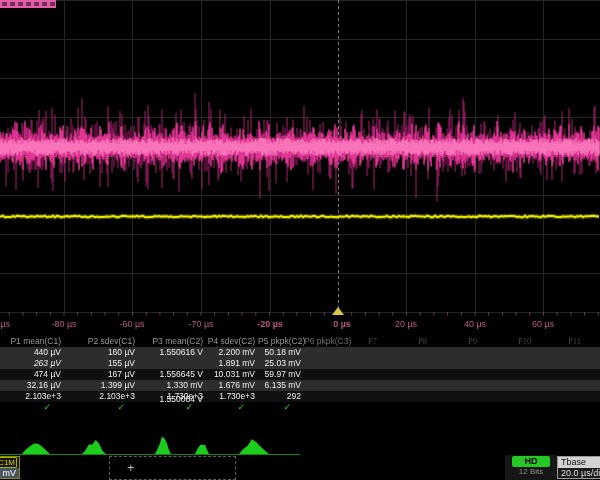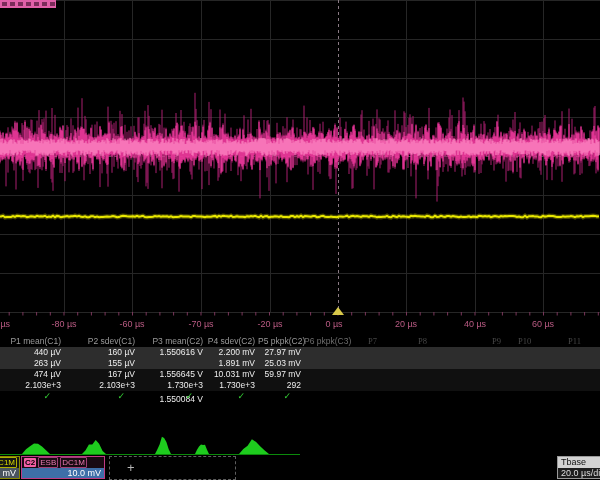--- a/index.html
+++ b/index.html
@@ -131,73 +131,86 @@
         <rect x="50" y="2" width="5" height="4" fill="rgba(40,0,25,0.55)"></rect>
       </g>
       <path points="" d="M332,315 L344,315 L338,307 Z" fill="#d8c84a"></path>
     </svg>
 
   <div class="axisrow" id="axisrow">
       <div class="tick" style="left: -27px;">-100 µs</div>
       <div class="tick" style="left: 42px;">-80 µs</div>
       <div class="tick" style="left: 110px;">-60 µs</div>
       <div class="tick" style="left: 179px;">-70 µs</div>
-      <div class="tick" style="left: 248px;">-20 µs</div>
-      <div class="tick" style="left: 312px;">0 µs</div>
+      <div class="tick" style="left: 248px; font-weight: bold;">-20 µs</div>
+      <div class="tick" style="left: 320px; font-weight: bold;">0 µs</div>
       <div class="tick" style="left: 384px;">20 µs</div>
       <div class="tick" style="left: 453px;">40 µs</div>
       <div class="tick" style="left: 521px;">60 µs</div>
     </div>
 
   <div class="mtable" id="mtable">
       <div class="mrow ">
         <div class="mcell mhdr" style="width: 64px; text-align: right;">P1 mean(C1)</div>
         <div class="mcell mhdr" style="width: 74px; text-align: right;">P2 sdev(C1)</div>
         <div class="mcell mhdr" style="width: 68px; text-align: right;">P3 mean(C2)</div>
         <div class="mcell mhdr" style="width: 52px; text-align: right;">P4 sdev(C2)</div>
         <div class="mcell mhdr" style="width: 46px; text-align: right;">P5 pkpk(C2)</div>
         <div class="mcell mhdr-p6" style="width: 50px; text-align: right;">P6 pkpk(C3)</div>
         <div class="mcell mhdr-dim" style="width: 50px; text-align: left; padding-left: 14px;">P7</div>
         <div class="mcell mhdr-dim" style="width: 50px; text-align: left; padding-left: 14px;">P8</div>
-        <div class="mcell mhdr-dim" style="width: 50px; text-align: right; padding-left: 14px;">P9</div>
+        <div class="mcell mhdr-dim" style="width: 50px; text-align: left; padding-left: 14px;">P9</div>
         <div class="mcell mhdr-dim" style="width: 50px; text-align: left; padding-left: 14px;">P10</div>
         <div class="mcell mhdr-dim" style="width: 50px; text-align: left; padding-left: 14px;">P11</div>
       </div>
       <div class="mrow stripe-a">
         <div class="mcell" style="width: 64px;">440 µV</div>
         <div class="mcell" style="width: 74px;">160 µV</div>
         <div class="mcell" style="width: 68px;">1.550616 V</div>
         <div class="mcell" style="width: 52px;">2.200 mV</div>
-        <div class="mcell" style="width: 46px;">27.97 mV</div>
+        <div class="mcell" style="width: 46px;">50.18 mV</div>
         <div class="mcell" style="width: 50px;"></div>
         <div class="mcell" style="width: 50px;"></div>
         <div class="mcell" style="width: 50px;"></div>
         <div class="mcell" style="width: 50px;"></div>
         <div class="mcell" style="width: 50px;"></div>
         <div class="mcell" style="width: 50px;"></div>
       </div>
       <div class="mrow stripe-a">
-        <div class="mcell" style="width: 64px;">263 µV</div>
+        <div class="mcell" style="width: 64px; font-style: italic;">263 µV</div>
         <div class="mcell" style="width: 74px;">155 µV</div>
         <div class="mcell" style="width: 68px; margin-top: 36px;">1.550084 V</div>
         <div class="mcell" style="width: 52px;">1.891 mV</div>
         <div class="mcell" style="width: 46px;">25.03 mV</div>
         <div class="mcell" style="width: 50px;"></div>
         <div class="mcell" style="width: 50px;"></div>
         <div class="mcell" style="width: 50px;"></div>
         <div class="mcell" style="width: 50px;"></div>
         <div class="mcell" style="width: 50px;"></div>
         <div class="mcell" style="width: 50px;"></div>
       </div>
       <div class="mrow stripe-b">
         <div class="mcell" style="width: 64px;">474 µV</div>
         <div class="mcell" style="width: 74px;">167 µV</div>
         <div class="mcell" style="width: 68px;">1.556645 V</div>
         <div class="mcell" style="width: 52px;">10.031 mV</div>
         <div class="mcell" style="width: 46px; text-align: right;">59.97 mV</div>
+        <div class="mcell" style="width: 50px;"></div>
+        <div class="mcell" style="width: 50px;"></div>
+        <div class="mcell" style="width: 50px;"></div>
+        <div class="mcell" style="width: 50px;"></div>
+        <div class="mcell" style="width: 50px;"></div>
+        <div class="mcell" style="width: 50px;"></div>
+      </div>
+      <div class="mrow stripe-a">
+        <div class="mcell" style="width: 64px;">32.16 µV</div>
+        <div class="mcell" style="width: 74px;">1.399 µV</div>
+        <div class="mcell" style="width: 68px;">1.330 mV</div>
+        <div class="mcell" style="width: 52px;">1.676 mV</div>
+        <div class="mcell" style="width: 46px;">6.135 mV</div>
         <div class="mcell" style="width: 50px;"></div>
         <div class="mcell" style="width: 50px;"></div>
         <div class="mcell" style="width: 50px;"></div>
         <div class="mcell" style="width: 50px;"></div>
         <div class="mcell" style="width: 50px;"></div>
         <div class="mcell" style="width: 50px;"></div>
       </div>
       <div class="mrow stripe-b">
         <div class="mcell" style="width: 64px;">2.103e+3</div>
         <div class="mcell" style="width: 74px;">2.103e+3</div>
@@ -238,32 +251,28 @@
   <div class="bottombar">
 
     <div class="chbox c1box">
       <div class="chrow1">
 
         <span class="tagbadge tag-c1c">DC1M</span>
       </div>
       <div class="chrow2 c1val">10.0 mV</div>
     </div>
 
-    <div class="chbox c2box">
-      <div class="chrow1">
-        <span class="tagbadge tag-c2">C2</span>
-        <span class="tagbadge tag-pink">ESB</span>
-        <span class="tagbadge tag-pink">DC1M</span>
-      </div>
-      <div class="chrow2 c2val">10.0 mV</div>
-    </div>
 
     <div class="addbox">
       <span>+</span>
     </div>
 
+    <div class="hdwrap">
+      <div class="hdbadge">HD</div>
+      <div class="hdbits">12 Bits</div>
+    </div>
 
     <div class="tbasebox">
       <div class="tbasehdr">Tbase</div>
       <div class="tbaseval">20.0 µs/div</div>
     </div>
   </div>
 </div>
 
 </body></html>

